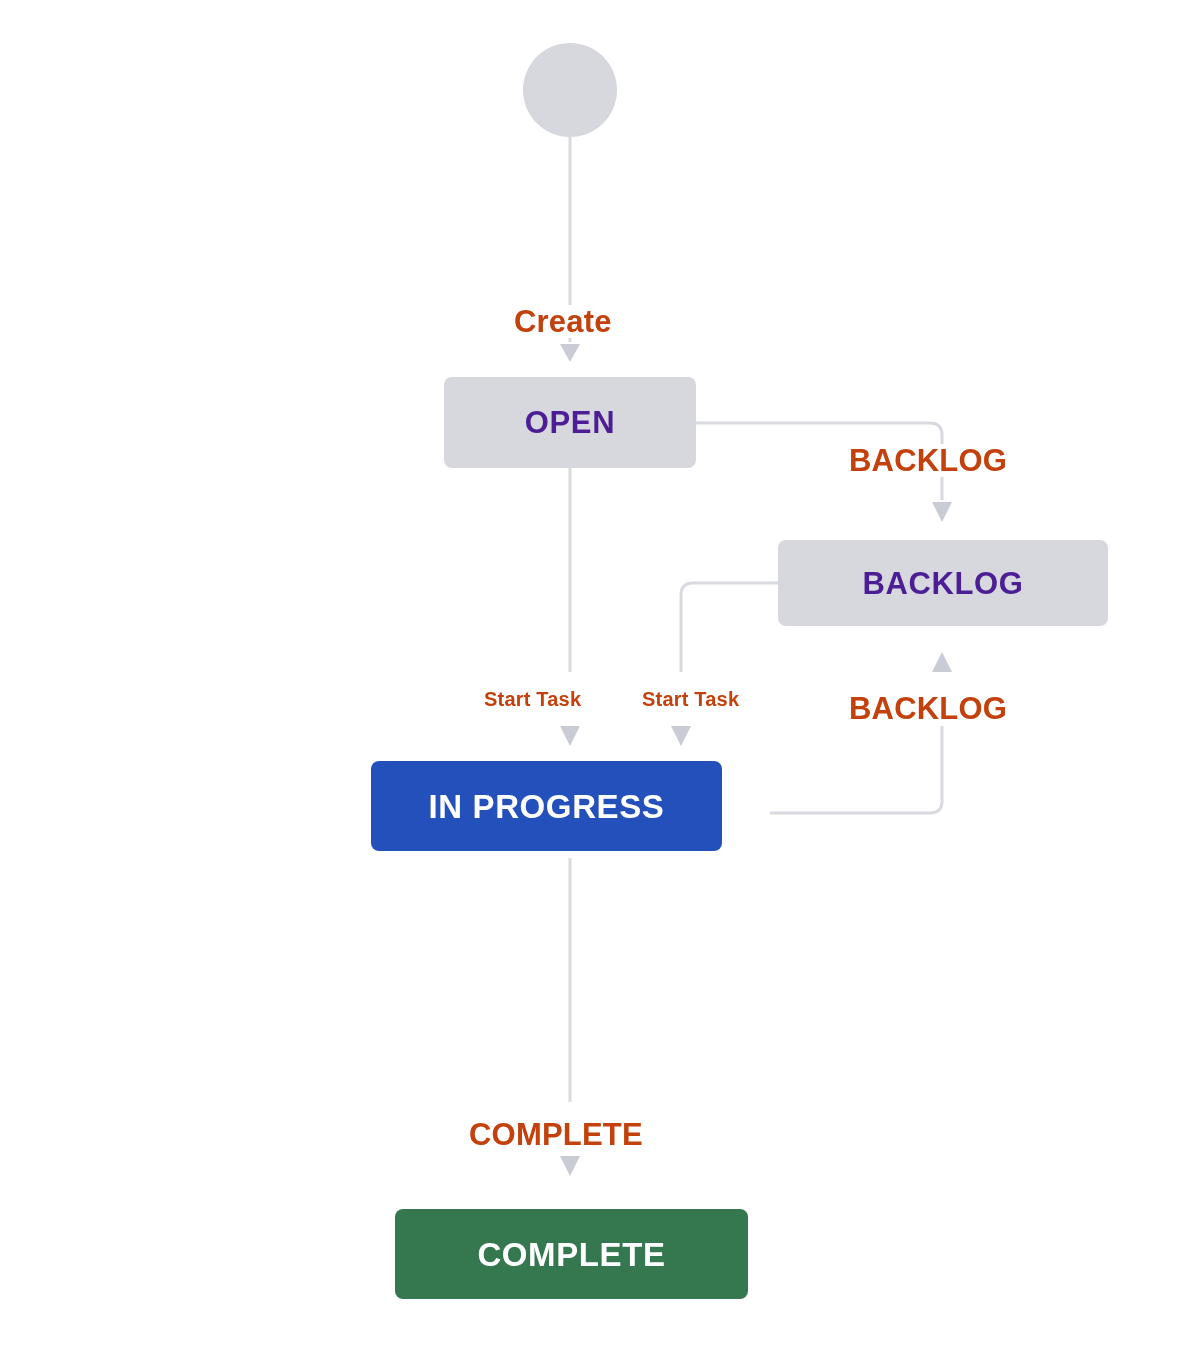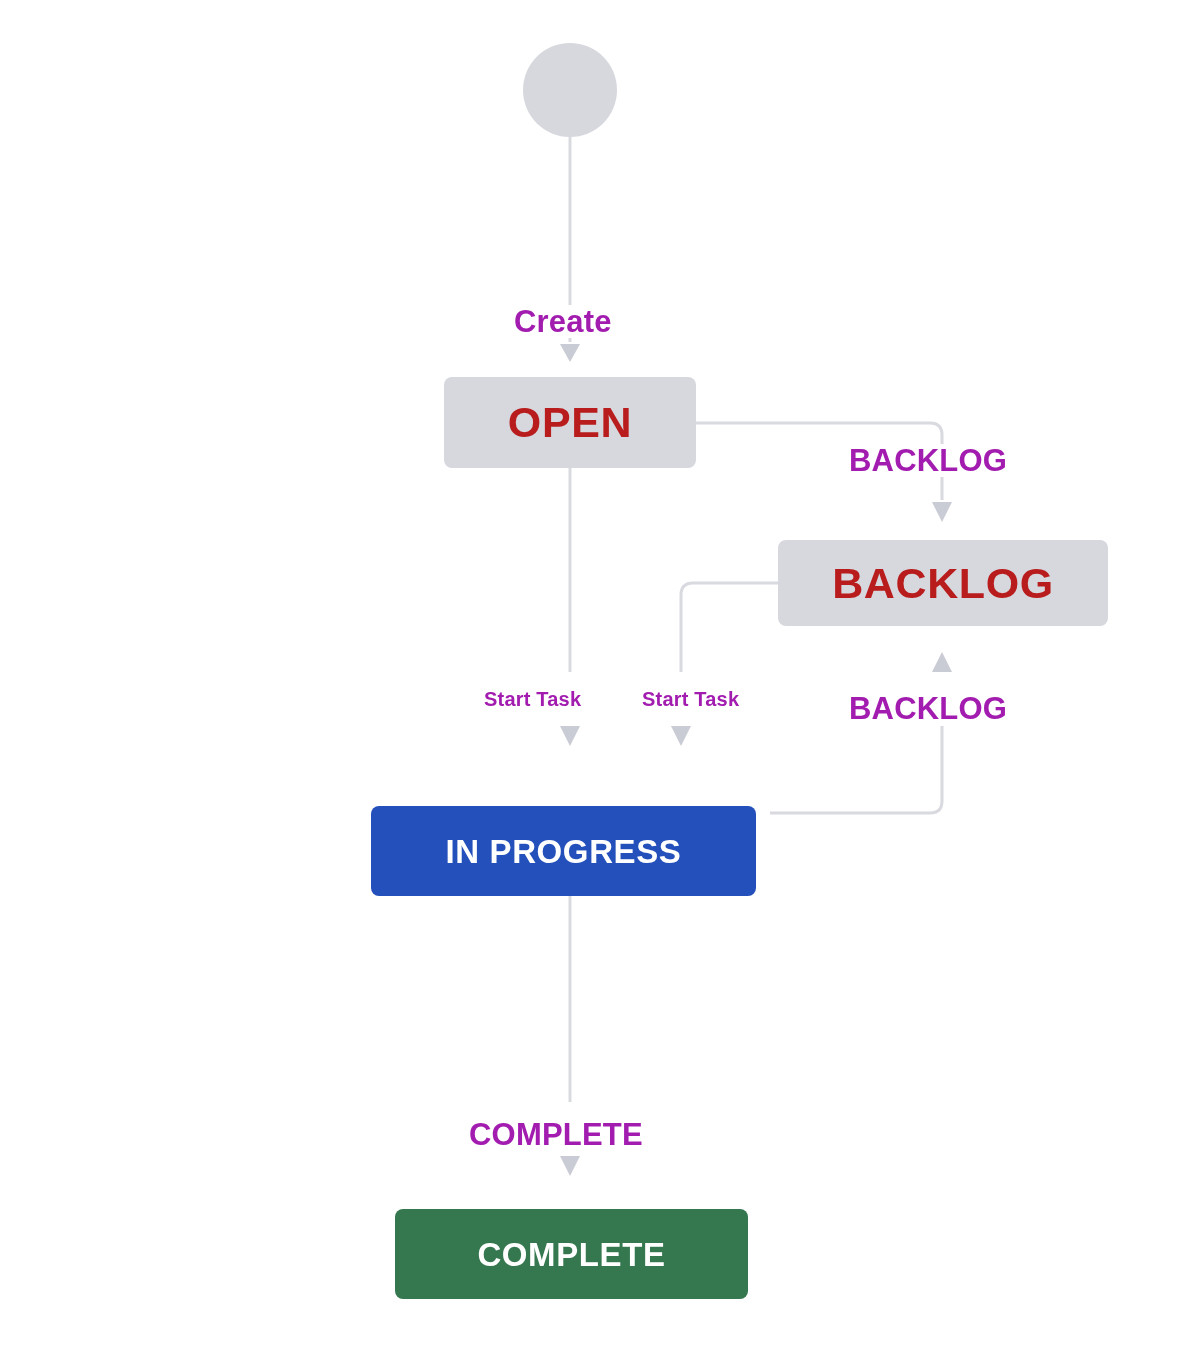--- a/index.html
+++ b/index.html
@@ -42,41 +42,41 @@
     border-radius: 50%;
   }
   .node-label {
     font-weight: bold;
     line-height: 1;
   }
   .state-gray {
     background: #d6d8de;
   }
   .state-gray .node-label {
-    color: #b91c1c;
-    font-size: 43px;
+    color: #4c1d95;
+    font-size: 31px;
   }
   .state-blue {
     background: #2450bc;
   }
   .state-blue .node-label {
     color: #ffffff;
     font-size: 33px;
   }
   .state-green {
     background: #35784f;
   }
   .state-green .node-label {
     color: #ffffff;
     font-size: 33px;
   }
   .edge-label {
     position: absolute;
     font-weight: bold;
-    color: #a21caf;
+    color: #c2410c;
     font-size: 31px;
     line-height: 1;
     white-space: nowrap;
     letter-spacing: 0.2px;
     background: #ffffff;
     padding: 1px 3px;
   }
   .edge-label.small {
     font-size: 20px;
   }
@@ -120,21 +120,21 @@
   </div>
 
   <div class="node state-gray" style="left:444px; top:377px; width:252px; height:91px;">
     <span class="node-label">OPEN</span>
   </div>
 
   <div class="node state-gray" style="left:778px; top:540px; width:330px; height:86px;">
     <span class="node-label">BACKLOG</span>
   </div>
 
-  <div class="node state-blue" style="left:371px; top:806px; width:385px; height:90px;">
+  <div class="node state-blue" style="left:371px; top:761px; width:351px; height:90px;">
     <span class="node-label">IN PROGRESS</span>
   </div>
 
   <div class="node state-green" style="left:395px; top:1209px; width:353px; height:90px;">
     <span class="node-label">COMPLETE</span>
   </div>
 
   <div class="edge-label" style="left:511px; top:305px;">Create</div>
 
   <div class="edge-label" style="left:846px; top:444px;">BACKLOG</div>

